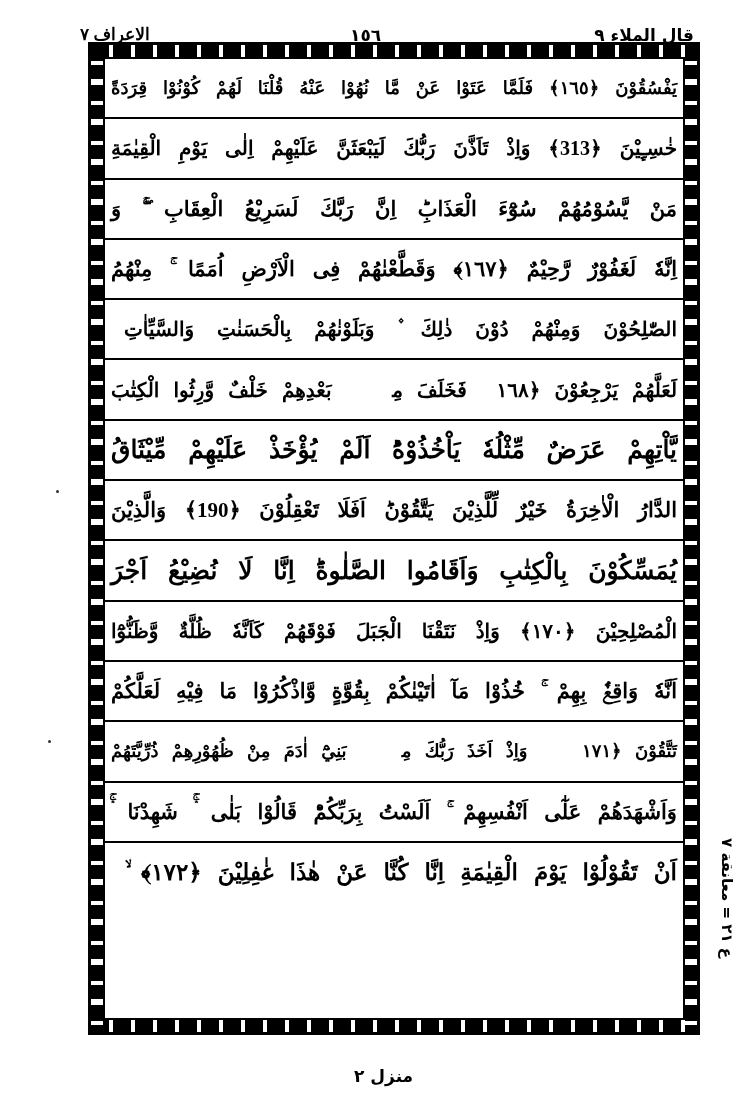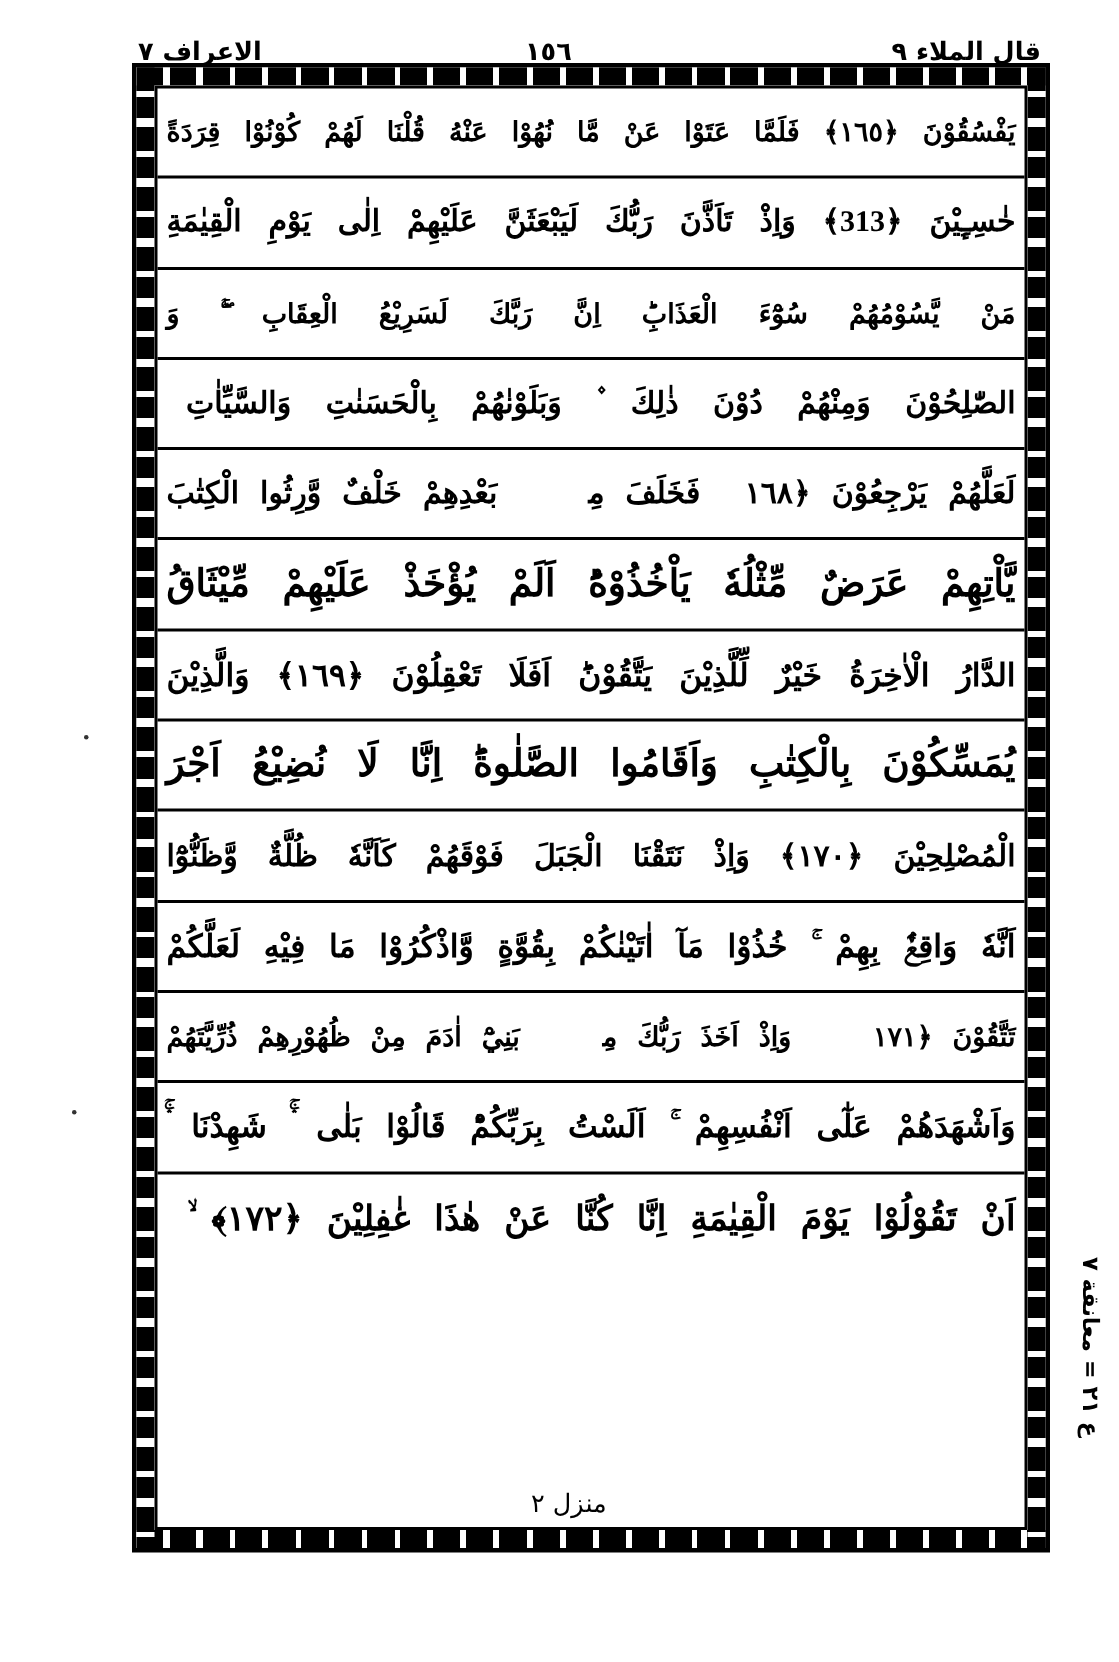--- a/index.html
+++ b/index.html
@@ -1,21 +1,21 @@
 <!DOCTYPE html>
 <html><head>
 <meta charset="utf-8">
 <style>
   html, body { margin:0; padding:0; background:#ffffff; }
   body { width:746px; height:1108px; position:relative; overflow:hidden;
          font-family:"DejaVu Sans", sans-serif; color:#000; }
   .hdr { position:absolute; top:26px; font-size:17px; font-weight:bold; direction:rtl; line-height:18px; }
   .hdr-right { right:52px; }
   .hdr-center { left:350px; }
-  .hdr-left { left:92px; }
+  .hdr-left { left:80px;font-family:Liberation Serif, serif; }
   .frame { position:absolute; left:88px; top:42px; width:612px; height:993px;
            box-sizing:border-box; border:3px solid #000; background:#fff; }
   .frame-band-top, .frame-band-bottom { position:absolute; left:0; right:0; height:12px;
            background:repeating-linear-gradient(90deg,#000 0 18px,#fff 18px 22px,#000 22px 40px,#fff 40px 44px); }
   .frame-band-top { top:0; }
   .frame-band-bottom { bottom:0; }
   .frame-band-left, .frame-band-right { position:absolute; top:0; bottom:0; width:12px;
            background:repeating-linear-gradient(180deg,#000 0 16px,#fff 16px 20px,#000 20px 34px,#fff 34px 40px); }
   .frame-band-left { left:0; }
   .frame-band-right { right:0; }
@@ -24,21 +24,21 @@
   .row { height:60.3px; box-sizing:border-box; border-bottom:2px solid #000;
          display:flex; align-items:center; justify-content:space-between;
          direction:rtl; padding:0 6px; overflow:hidden; }
   .row:last-child { border-bottom:none;padding-left:20px; }
   .line-text { font-family:Liberation Serif, serif; font-size:31px; font-weight:bold;
                white-space:nowrap; text-align:justify; text-align-last:justify; width:100%;
                line-height:56px; letter-spacing:0px; }
   .margin-note { position:absolute; left:706px; top:838px; width:30px; height:170px;
                  writing-mode:vertical-rl; font-size:15px; font-weight:bold; direction:rtl;
                  text-align:left; }
-  .footer { position:absolute; top:993px; left:354px; font-size:17px; font-weight:normal; direction:rtl; }
+  .footer { position:absolute; top:1066px; left:354px; font-size:17px; font-weight:bold; direction:rtl; }
   .dot { position:absolute; width:3px; height:3px; background:#333; border-radius:50%; }
 </style>
 </head>
 <body>
 
 <div class="hdr hdr-right">قال الملاء ٩</div>
 <div class="hdr hdr-center">١٥٦</div>
 <div class="hdr hdr-left">الاعراف ٧</div>
 
 <div class="frame">
@@ -47,33 +47,36 @@
   <div class="frame-band-left"></div>
   <div class="frame-band-right"></div>
   <div class="inner">
     <div class="row">
         <span class="line-text" style="width: 100%; font-size: 18px;">يَفْسُقُوْنَ ﴿١٦٥﴾ فَلَمَّا عَتَوْا عَنْ مَّا نُهُوْا عَنْهُ قُلْنَا لَهُمْ كُوْنُوْا قِرَدَةً</span>
       </div>
     <div class="row">
         <span class="line-text" style="width: 100%; font-size: 20px;">خٰسِـِٕيْنَ ﴿313﴾ وَاِذْ تَاَذَّنَ رَبُّكَ لَيَبْعَثَنَّ عَلَيْهِمْ اِلٰى يَوْمِ الْقِيٰمَةِ</span>
       </div>
     <div class="row">
-        <span class="line-text" style="width: 100%; font-size: 18px;">مَنْ يَّسُوْمُهُمْ سُوْٓءَ الْعَذَابِؕ اِنَّ رَبَّكَ لَسَرِيْعُ الْعِقَابِ ۖۚ وَ</span>
+        <span class="line-text" style="width: 100%; font-size: 21px;">مَنْ يَّسُوْمُهُمْ سُوْٓءَ الْعَذَابِؕ اِنَّ رَبَّكَ لَسَرِيْعُ الْعِقَابِ ۖۚ وَ</span>
+      </div>
+    <div class="row">
+        <span class="line-text" style="width: 100%; font-size: 21px;">اِنَّهٗ لَغَفُوْرٌ رَّحِيْمٌ ﴿١٦٧﴾ وَقَطَّعْنٰهُمْ فِى الْاَرْضِ اُمَمًا ۚ مِنْهُمُ</span>
       </div>
     <div class="row">
         <span class="line-text" style="width: 100%; font-size: 20px; margin-left: 13px;">الصّٰلِحُوْنَ وَمِنْهُمْ دُوْنَ ذٰلِكَ ۫ وَبَلَوْنٰهُمْ بِالْحَسَنٰتِ وَالسَّيِّاٰتِ</span>
       </div>
     <div class="row">
         <span class="line-text" style="width: 100%; font-size: 20px;">لَعَلَّهُمْ يَرْجِعُوْنَ ﴿١٦٨﴾ فَخَلَفَ مِنْۢ بَعْدِهِمْ خَلْفٌ وَّرِثُوا الْكِتٰبَ</span>
       </div>
     <div class="row">
         <span class="line-text" style="width: 100%; font-size: 25px;">يَّاْتِهِمْ عَرَضٌ مِّثْلُهٗ يَاْخُذُوْهُؕ اَلَمْ يُؤْخَذْ عَلَيْهِمْ مِّيْثَاقُ</span>
       </div>
     <div class="row">
-        <span class="line-text" style="width: 100%; font-size: 21px;">الدَّارُ الْاٰخِرَةُ خَيْرٌ لِّلَّذِيْنَ يَتَّقُوْنَؕ اَفَلَا تَعْقِلُوْنَ ﴿١٦٩﴾ وَالَّذِيْنَ</span>
+        <span class="line-text" style="width: 100%; font-size: 21px;">الدَّارُ الْاٰخِرَةُ خَيْرٌ لِّلَّذِيْنَ يَتَّقُوْنَؕ اَفَلَا تَعْقِلُوْنَ ﴿190﴾ وَالَّذِيْنَ</span>
       </div>
     <div class="row">
         <span class="line-text" style="width: 100%; font-size: 25px;">يُمَسِّكُوْنَ بِالْكِتٰبِ وَاَقَامُوا الصَّلٰوةَؕ اِنَّا لَا نُضِيْعُ اَجْرَ</span>
       </div>
     <div class="row">
         <span class="line-text" style="width: 100%; font-size: 20px;">الْمُصْلِحِيْنَ ﴿١٧٠﴾ وَاِذْ نَتَقْنَا الْجَبَلَ فَوْقَهُمْ كَاَنَّهٗ ظُلَّةٌ وَّظَنُّوْٓا</span>
       </div>
     <div class="row">
         <span class="line-text" style="width: 100%; font-size: 21px;">اَنَّهٗ وَاقِعٌۢ بِهِمْ ۚ خُذُوْا مَآ اٰتَيْنٰكُمْ بِقُوَّةٍ وَّاذْكُرُوْا مَا فِيْهِ لَعَلَّكُمْ</span>
       </div>

